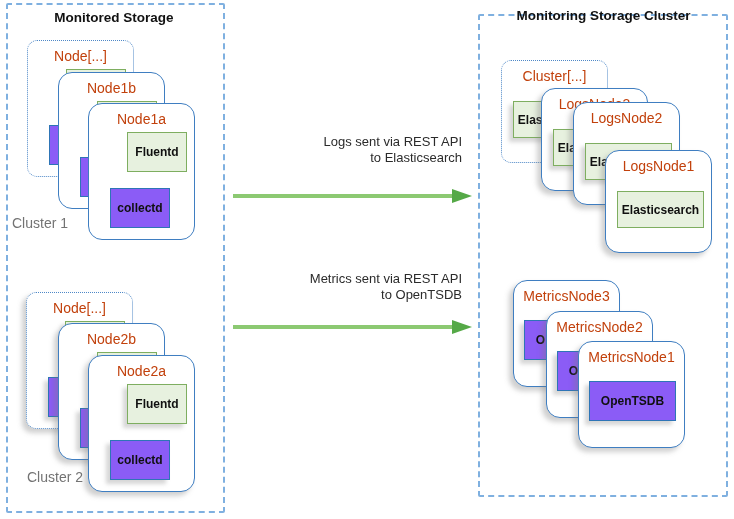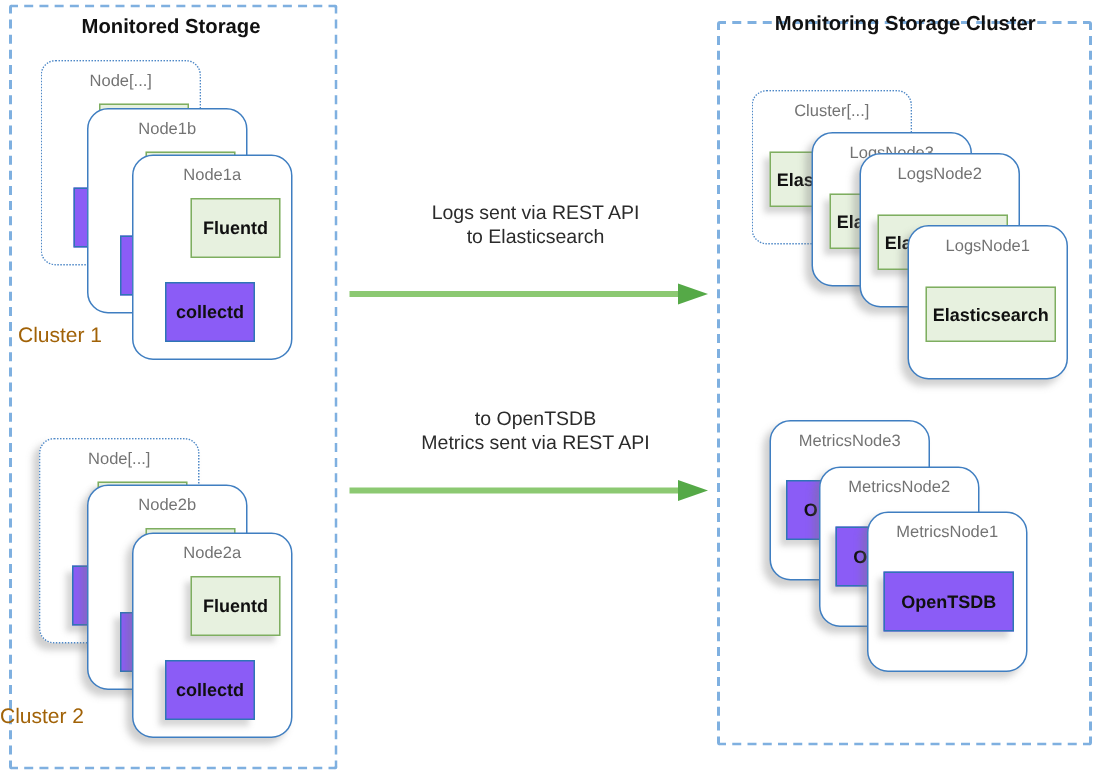--- a/index.html
+++ b/index.html
@@ -14,39 +14,39 @@
   .panel-title{position:absolute;text-align:center;font-weight:bold;font-size:13.5px;color:#111;z-index:1;}
   .panel-title.left{left:28px;top:10px;width:172px;}
   .panel-title.right{left:501px;top:8px;width:205px;}
   
   .card{position:absolute;width:107px;background:#fff;border:1.5px solid #3F7EC1;border-radius:14px;box-sizing:border-box;}
   .card.dotted{border:1.3px dotted #4E88C7;border-radius:10px;}
   .h-node{height:137px;}
   .h-logs{height:103px;}
   .h-metrics{height:107px;}
   .shadow{box-shadow:-4px 4px 5px rgba(120,120,120,0.35);}
-  .node-title{position:absolute;top:7px;left:2px;right:2px;text-align:center;font-size:11px;color:#737373;white-space:nowrap;}
+  .node-title{position:absolute;top:7px;left:2px;right:2px;text-align:center;font-size:14px;color:#c2410c;white-space:nowrap;}
   
   .ibox{position:absolute;display:flex;align-items:center;justify-content:center;
         font-weight:bold;font-size:12px;color:#101010;box-sizing:border-box;white-space:nowrap;overflow:hidden;}
   .ibox.green{background:#E7F1DF;border:1.5px solid #7EAE60;}
   .ibox.blue{background:#8b5cf6;border:1.5px solid #2E75B6;}
   .ibox.ishadow{box-shadow:-4px 4px 4px rgba(120,120,120,0.30);}
   .pos-fluentd{left:21px;top:28px;width:60px;height:40px;margin-left:17px;}
   .pos-collectd{left:21px;top:84px;width:60px;height:40px;}
   .pos-es{left:11px;top:40px;width:87px;height:37px;}
   .pos-otsdb{left:10px;top:39px;width:87px;height:40px;}
   
-  .cluster-label{position:absolute;font-size:14px;color:#a16207;z-index:4;}
+  .cluster-label{position:absolute;font-size:14px;color:#737373;z-index:4;}
   
   .arrow{position:absolute;width:239px;height:14px;z-index:2;}
   .arrow .shaft{position:absolute;left:0;top:5px;width:220px;height:4px;background:#8CC972;}
   .arrow .head{position:absolute;left:219px;top:0;width:0;height:0;
                border-top:7px solid transparent;border-bottom:7px solid transparent;border-left:20px solid #55A947;}
-  .arrow-label{position:absolute;width:210px;text-align:center;font-size:13px;line-height:1.25;color:#2b2b2b;z-index:2;}
+  .arrow-label{position:absolute;width:210px;text-align:right;font-size:13px;line-height:1.25;color:#2b2b2b;z-index:2;}
 </style>
 </head>
 <body>
 
 <div class="canvas">
 
   <div class="panel panel-left"></div>
   <div class="panel panel-right"></div>
   <div class="panel-title left">Monitored Storage</div>
   <div class="panel-title right">Monitoring Storage Cluster</div>
@@ -76,34 +76,34 @@
   <div class="card h-node shadow" style="left:58px;top:323px;z-index:2">
     <div class="node-title">Node2b</div>
     <div class="ibox green pos-fluentd ishadow"></div>
     <div class="ibox blue pos-collectd ishadow"></div>
   </div>
   <div class="card h-node shadow" style="left:88px;top:355px;z-index:3">
     <div class="node-title">Node2a</div>
     <div class="ibox green pos-fluentd ishadow">Fluentd</div>
     <div class="ibox blue pos-collectd ishadow">collectd</div>
   </div>
-  <div class="cluster-label" style="left:0;top:469px">Cluster 2</div>
+  <div class="cluster-label" style="left:27px;top:469px">Cluster 2</div>
 
   <div class="arrow-label" style="left:252px;top:134px">
     <div>Logs sent via REST API</div>
     <div>to Elasticsearch</div>
   </div>
   <div class="arrow" style="left:233px;top:189px">
     <div class="shaft"></div>
     <div class="head"></div>
   </div>
 
   <div class="arrow-label" style="left:252px;top:271px">
+    <div>Metrics sent via REST API</div>
     <div>to OpenTSDB</div>
-    <div>Metrics sent via REST API</div>
   </div>
   <div class="arrow" style="left:233px;top:320px">
     <div class="shaft"></div>
     <div class="head"></div>
   </div>
 
   <div class="card dotted h-logs" style="left:501px;top:60px;z-index:1">
     <div class="node-title">Cluster[...]</div>
     <div class="ibox green pos-es ishadow">Elasticsearch</div>
   </div>

